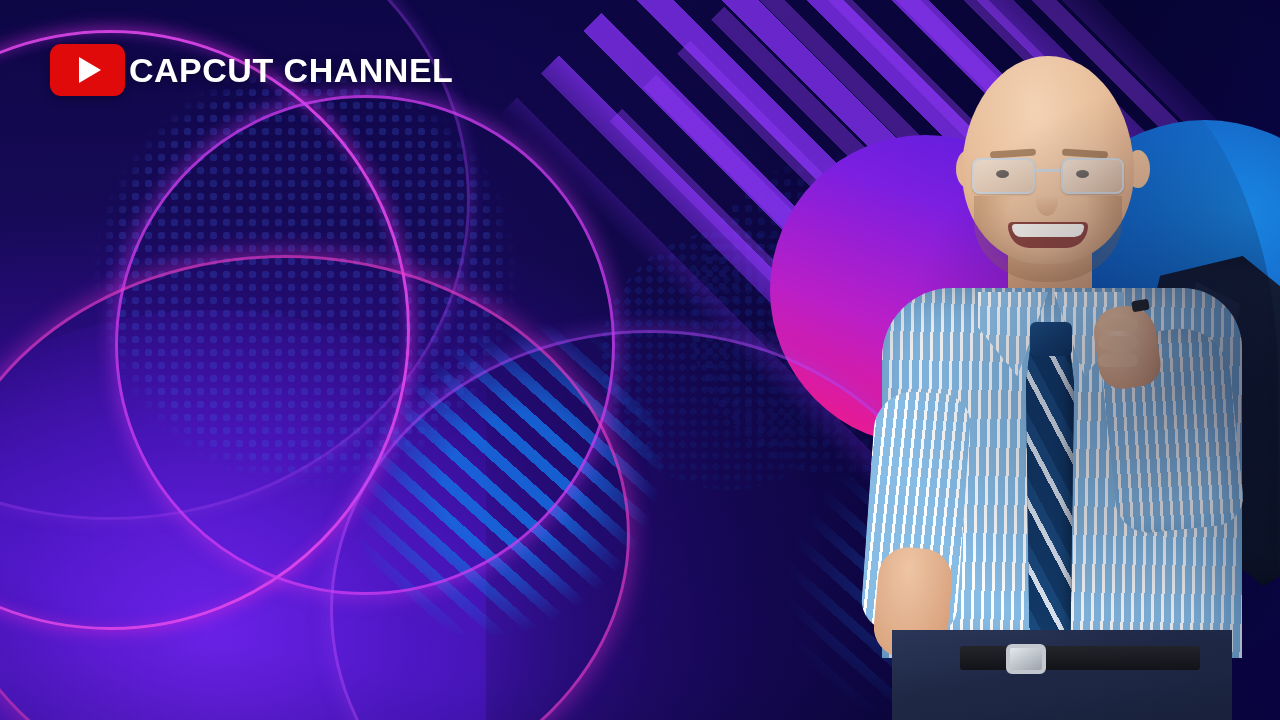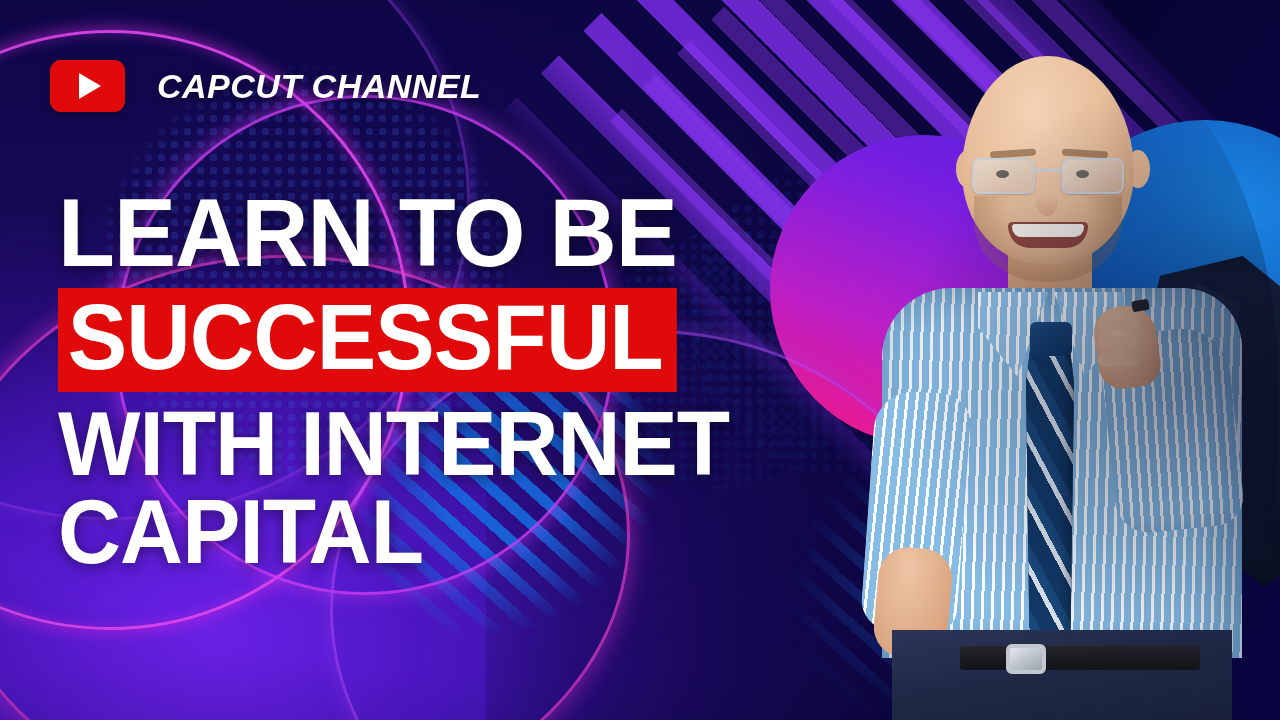--- a/index.html
+++ b/index.html
@@ -126,22 +126,22 @@
     border-radius:50%;
     background:radial-gradient(circle, rgba(110,35,235,.85) 0%, rgba(85,25,205,.55) 40%, rgba(60,15,160,0) 72%);
   }
   .vignette{
     position:absolute; inset:0; pointer-events:none;
     background:radial-gradient(130% 110% at 45% 45%, transparent 45%, rgba(4,2,30,.55) 100%);
   }
 
   
   .logo-row{
-    position:absolute; left:50px; top:60px;
-    display:flex; align-items:center; gap:32px;font-style:italic;
+    position:absolute; left:50px; top:44px;
+    display:flex; align-items:center; gap:4px;
   }
   .yt-mark{
     width:75px; height:52px; border-radius:11px;
     background:#e00a0a;
     display:flex; align-items:center; justify-content:center;
     box-shadow:0 2px 10px rgba(0,0,0,.35);
   }
   .yt-tri{
     width:0; height:0;
     border-top:13px solid transparent;
@@ -445,22 +445,14 @@
     <div class="p-shadow"></div>
   </div>
 
   <div class="logo-row">
     <div class="yt-mark">
       <div class="yt-tri"></div>
     </div>
     <div class="brand">CAPCUT CHANNEL</div>
   </div>
 
-  <div class="headline">
-    <div class="hl-line l1">LEARN TO BE</div>
-    <div>
-      <span class="hl-highlight">SUCCESSFUL</span>
-    </div>
-    <div class="hl-line l3">WITH INTERNET</div>
-    <div class="hl-line l4">CAPITAL</div>
-  </div>
 
 </div>
 
 </body></html>

